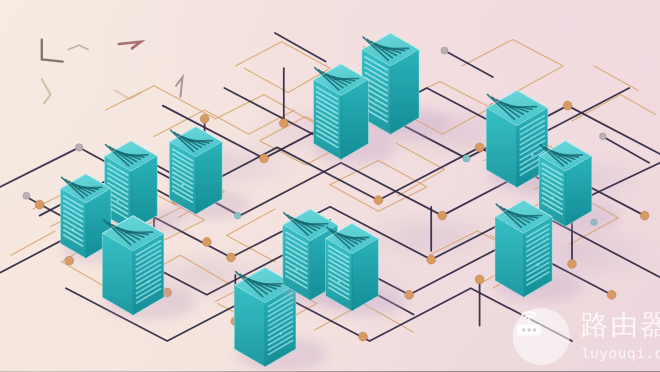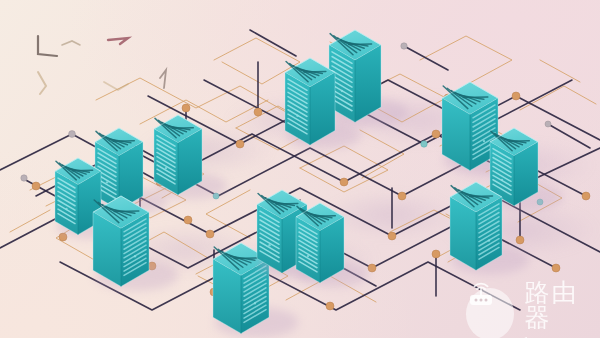--- a/index.html
+++ b/index.html
@@ -1,18 +1,18 @@
 <!DOCTYPE html>
 <html><head>
 <meta charset="utf-8">
 <style>
   html,body{margin:0;padding:0;background:#111;}
   #stage{
     position:relative;width:600px;height:338px;overflow:hidden;
-    font-family:Liberation Serif, serif;
+    font-family:Liberation Mono, monospace;
     background:
       radial-gradient(120% 95% at 86% 6%, #f2dbe0 0%, rgba(242,219,224,0) 62%),
       radial-gradient(110% 90% at 6% 96%, #f7e6de 0%, rgba(247,230,222,0) 58%),
       linear-gradient(128deg,#f6ece3 0%, #f5e5de 34%, #f0dcde 66%, #ecd6dc 100%);
   }
   #stage svg{position:absolute;inset:0;display:block;}
   .wm{
     position:absolute;display:flex;align-items:center;gap:10px;
     pointer-events:none;
   }

